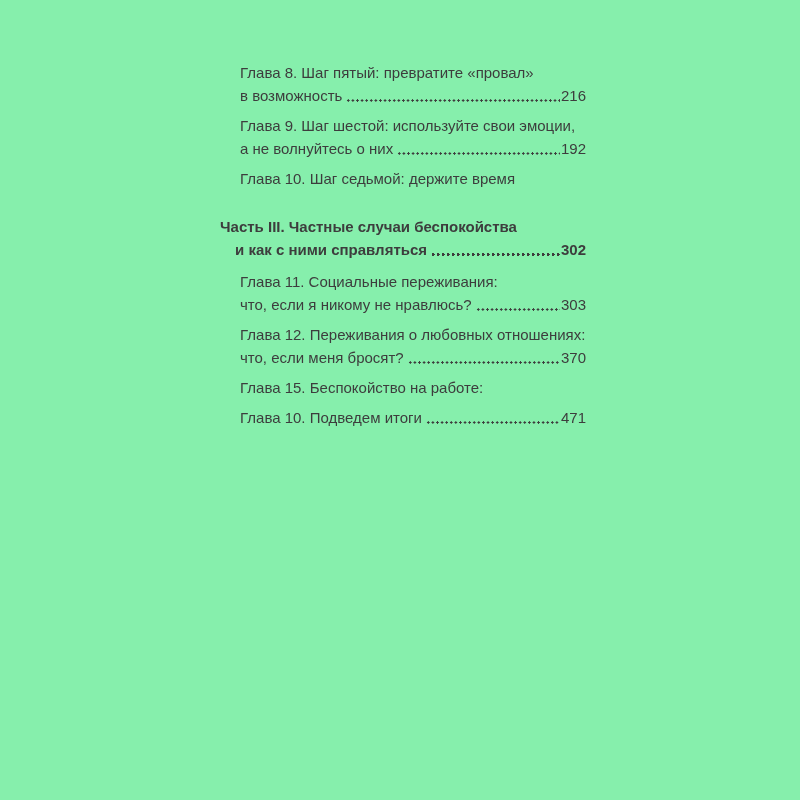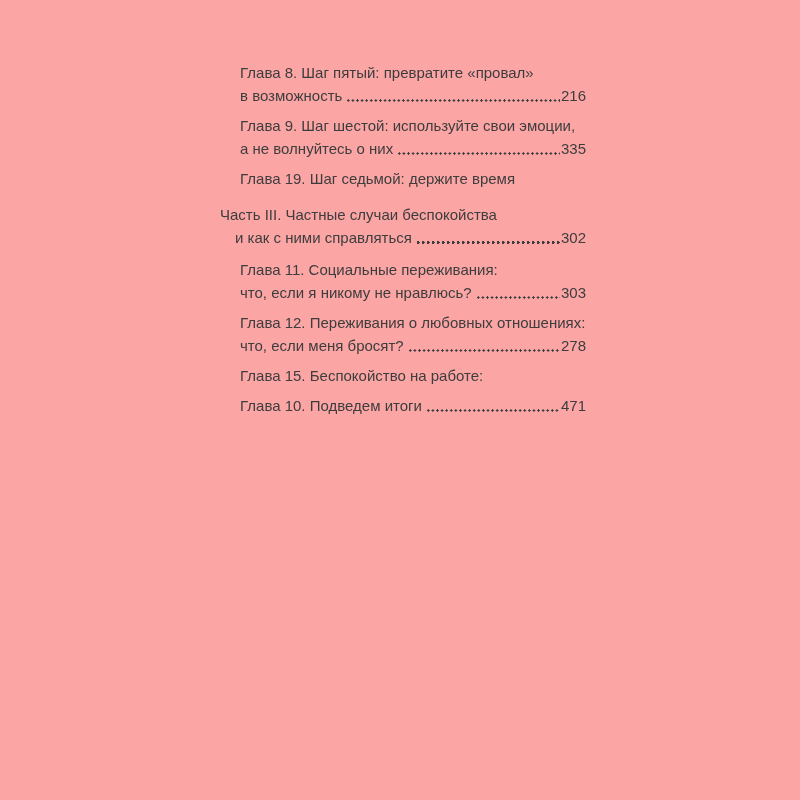--- a/index.html
+++ b/index.html
@@ -10,40 +10,40 @@
     width: 800px;
     height: 800px;
     background: #ffffff;
     font-family: "Liberation Sans", sans-serif;
     color: #3d3d3d;
   }
   .page {
     position: relative;
     width: 800px;
     height: 800px;
-    background: #fca5a5;
+    background: #86efac;
     overflow: hidden;
   }
   .toc {
     position: absolute;
     top: 61px;
     left: 220px;
     width: 366px;
     font-size: 15px;
     line-height: 23px;
   }
   .entry {
     margin-bottom: 7px;
   }
   .entry.chapter {
     padding-left: 20px;
   }
   .entry.part {
-    font-weight: normal;
-    margin-top: 13px;
+    font-weight: bold;
+    margin-top: 25px;
     margin-bottom: 9px;
   }
   .entry.part .row {
     padding-left: 15px;
   }
   .l1, .text, .pagenum {
     white-space: nowrap;
   }
   .row {
     display: flex;
@@ -77,26 +77,26 @@
         <span class="dots"></span>
         <span class="pagenum">216</span>
       </div>
     </div>
 
     <div class="entry chapter">
       <div class="l1">Глава 9. Шаг шестой: используйте свои эмоции,</div>
       <div class="row">
         <span class="text">а не волнуйтесь о них</span>
         <span class="dots"></span>
-        <span class="pagenum">335</span>
+        <span class="pagenum">192</span>
       </div>
     </div>
 
     <div class="entry chapter">
-      <div class="l1">Глава 19. Шаг седьмой: держите время</div>
+      <div class="l1">Глава 10. Шаг седьмой: держите время</div>
     </div>
 
     <div class="entry part">
       <div class="l1">Часть III. Частные случаи беспокойства</div>
       <div class="row">
         <span class="text">и как с ними справляться</span>
         <span class="dots"></span>
         <span class="pagenum">302</span>
       </div>
     </div>
@@ -108,21 +108,21 @@
         <span class="dots"></span>
         <span class="pagenum">303</span>
       </div>
     </div>
 
     <div class="entry chapter">
       <div class="l1">Глава 12. Переживания о любовных отношениях:</div>
       <div class="row">
         <span class="text">что, если меня бросят?</span>
         <span class="dots"></span>
-        <span class="pagenum">278</span>
+        <span class="pagenum">370</span>
       </div>
     </div>
 
 
 
     <div class="entry chapter">
       <div class="l1">Глава 15. Беспокойство на работе:</div>
     </div>
 
     <div class="entry chapter">

